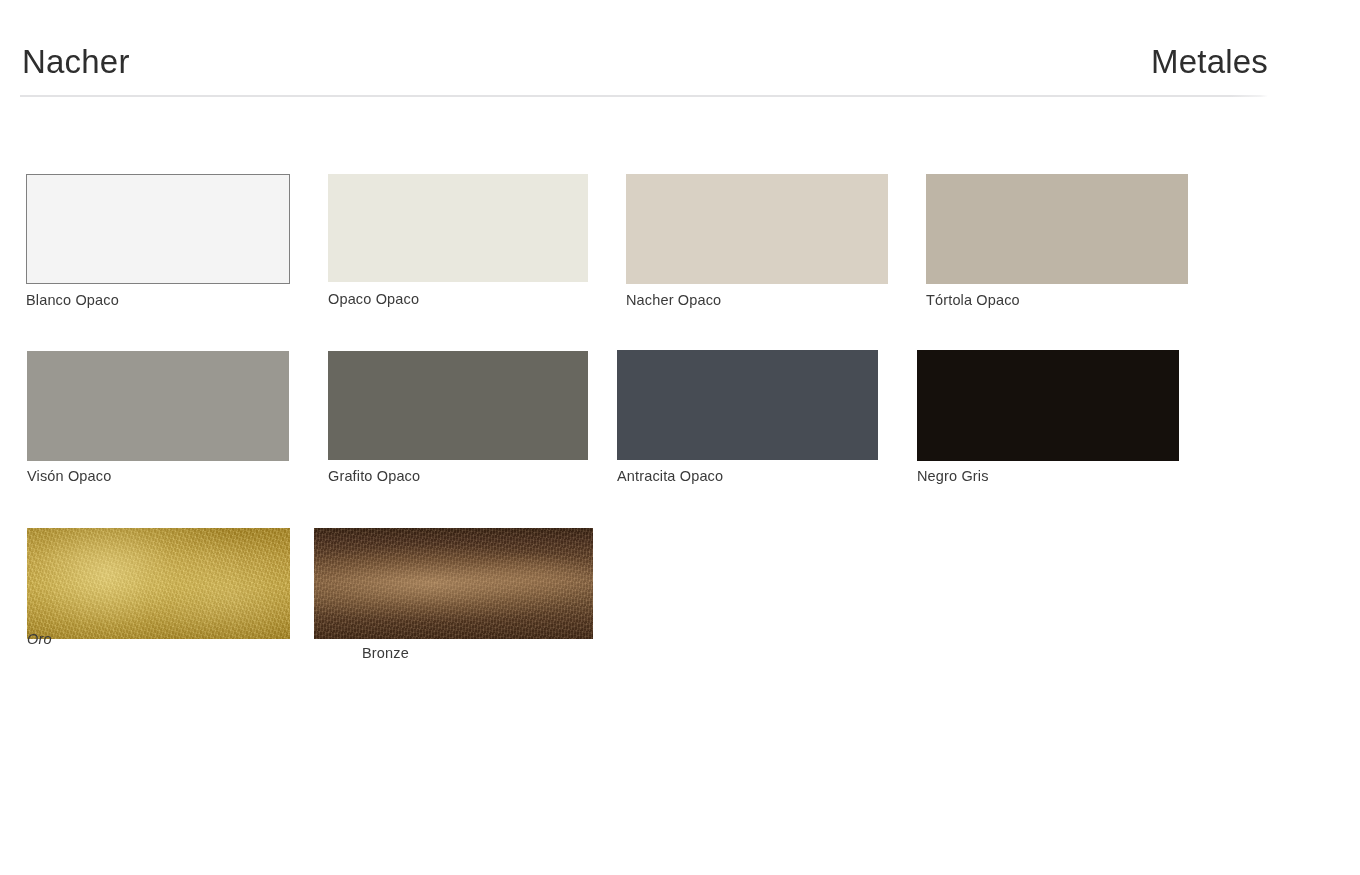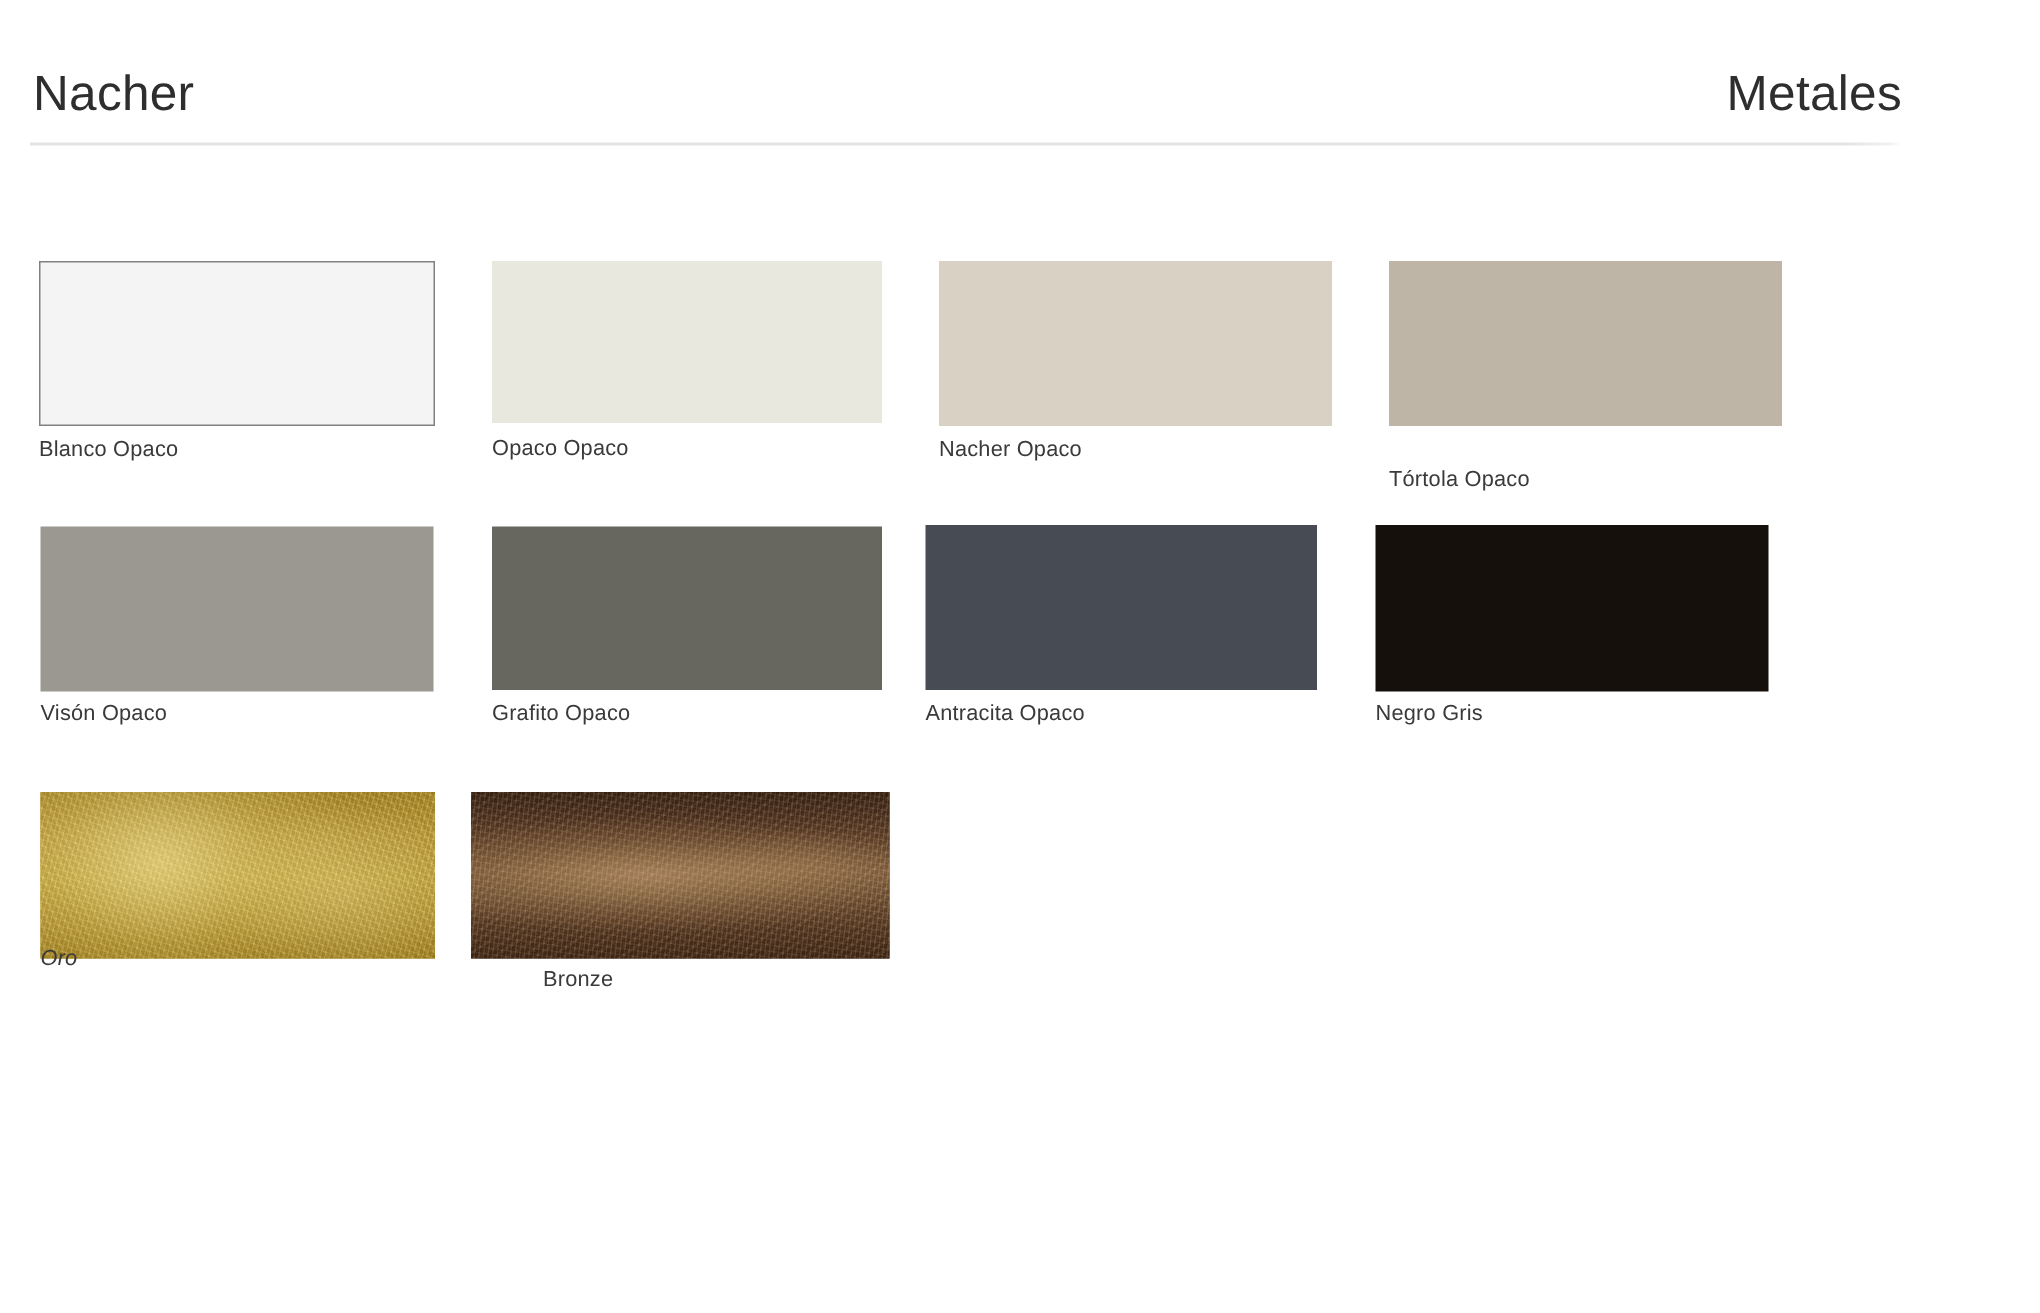--- a/index.html
+++ b/index.html
@@ -140,21 +140,21 @@
       <div class="swatch-chip" style="background: rgb(233, 232, 222);"></div>
     </div>
     <div class="swatch-label" style="left: 328px; top: 292px;">Opaco Opaco</div>
     <div class="swatch-card" style="left: 626px; top: 174px; width: 262px; height: 110px;">
       <div class="swatch-chip" style="background: rgb(217, 209, 196);"></div>
     </div>
     <div class="swatch-label" style="left: 626px; top: 293px;">Nacher Opaco</div>
     <div class="swatch-card" style="left: 926px; top: 174px; width: 262px; height: 110px;">
       <div class="swatch-chip" style="background: rgb(190, 181, 166);"></div>
     </div>
-    <div class="swatch-label" style="left: 926px; top: 293px; margin-top: 20px;">Tórtola Opaco</div>
+    <div class="swatch-label" style="left: 926px; top: 293px;">Tórtola Opaco</div>
     <div class="swatch-card" style="left: 27px; top: 351px; width: 262px; height: 110px;">
       <div class="swatch-chip" style="background: rgb(154, 152, 145);"></div>
     </div>
     <div class="swatch-label" style="left: 27px; top: 469px;">Visón Opaco</div>
     <div class="swatch-card" style="left: 328px; top: 351px; width: 260px; height: 109px;">
       <div class="swatch-chip" style="background: rgb(104, 103, 95);"></div>
     </div>
     <div class="swatch-label" style="left: 328px; top: 469px;">Grafito Opaco</div>
     <div class="swatch-card" style="left: 617px; top: 350px; width: 261px; height: 110px;">
       <div class="swatch-chip" style="background: rgb(71, 76, 84);"></div>

